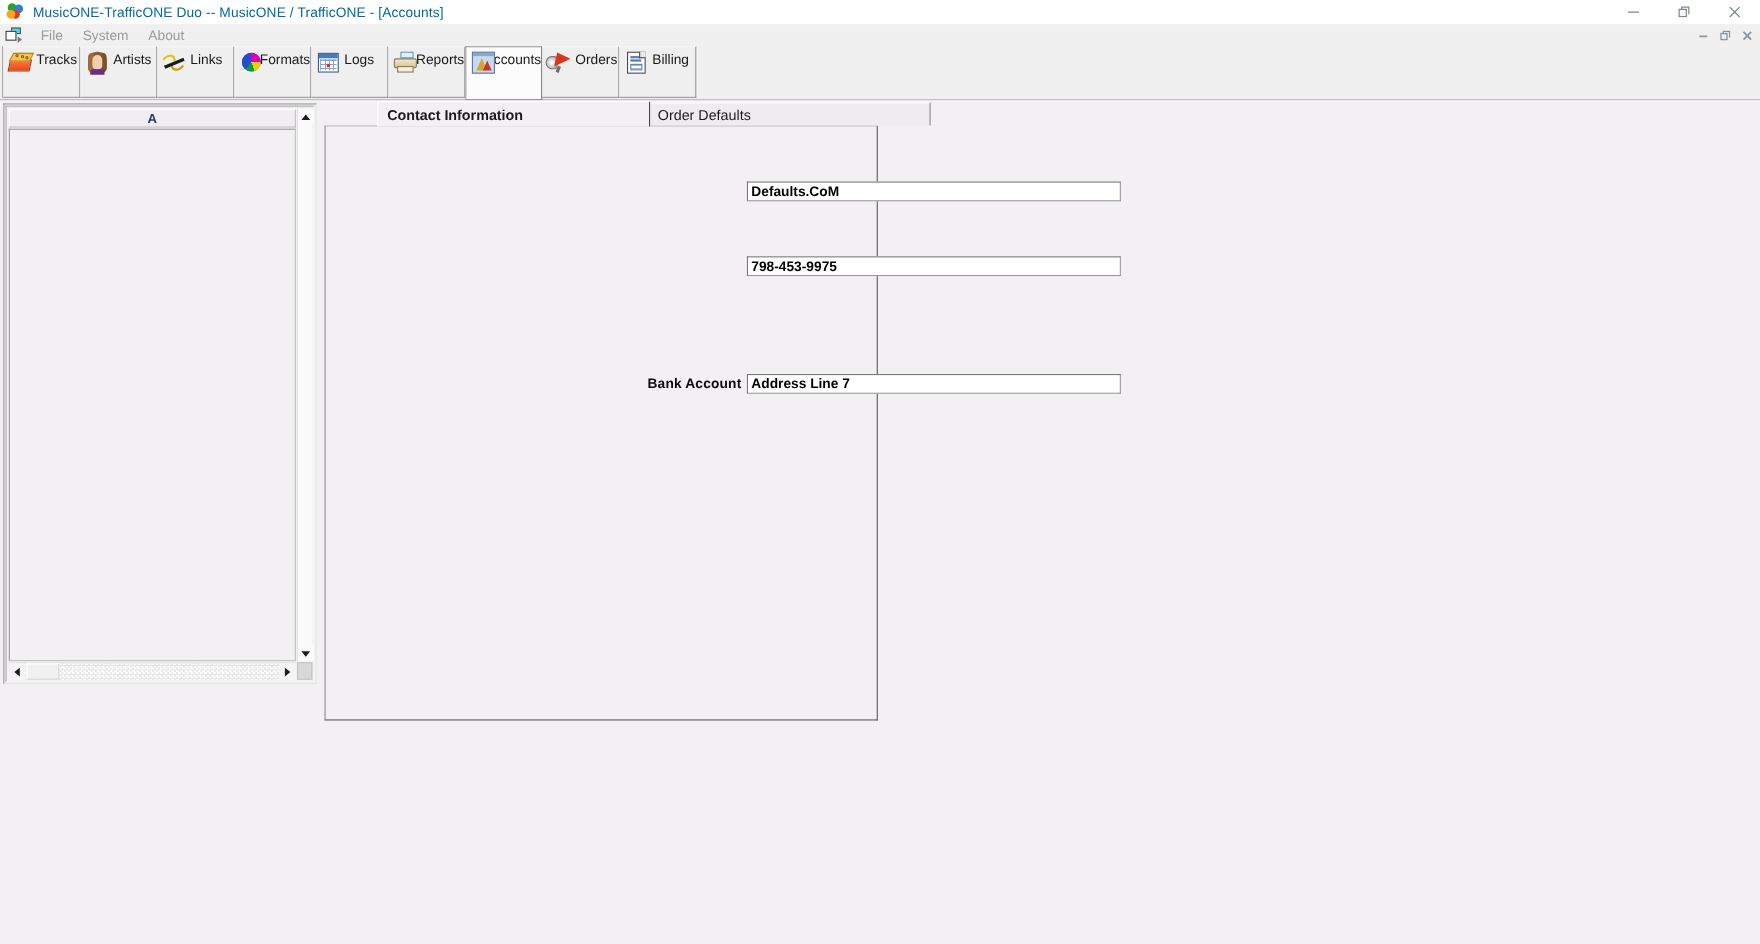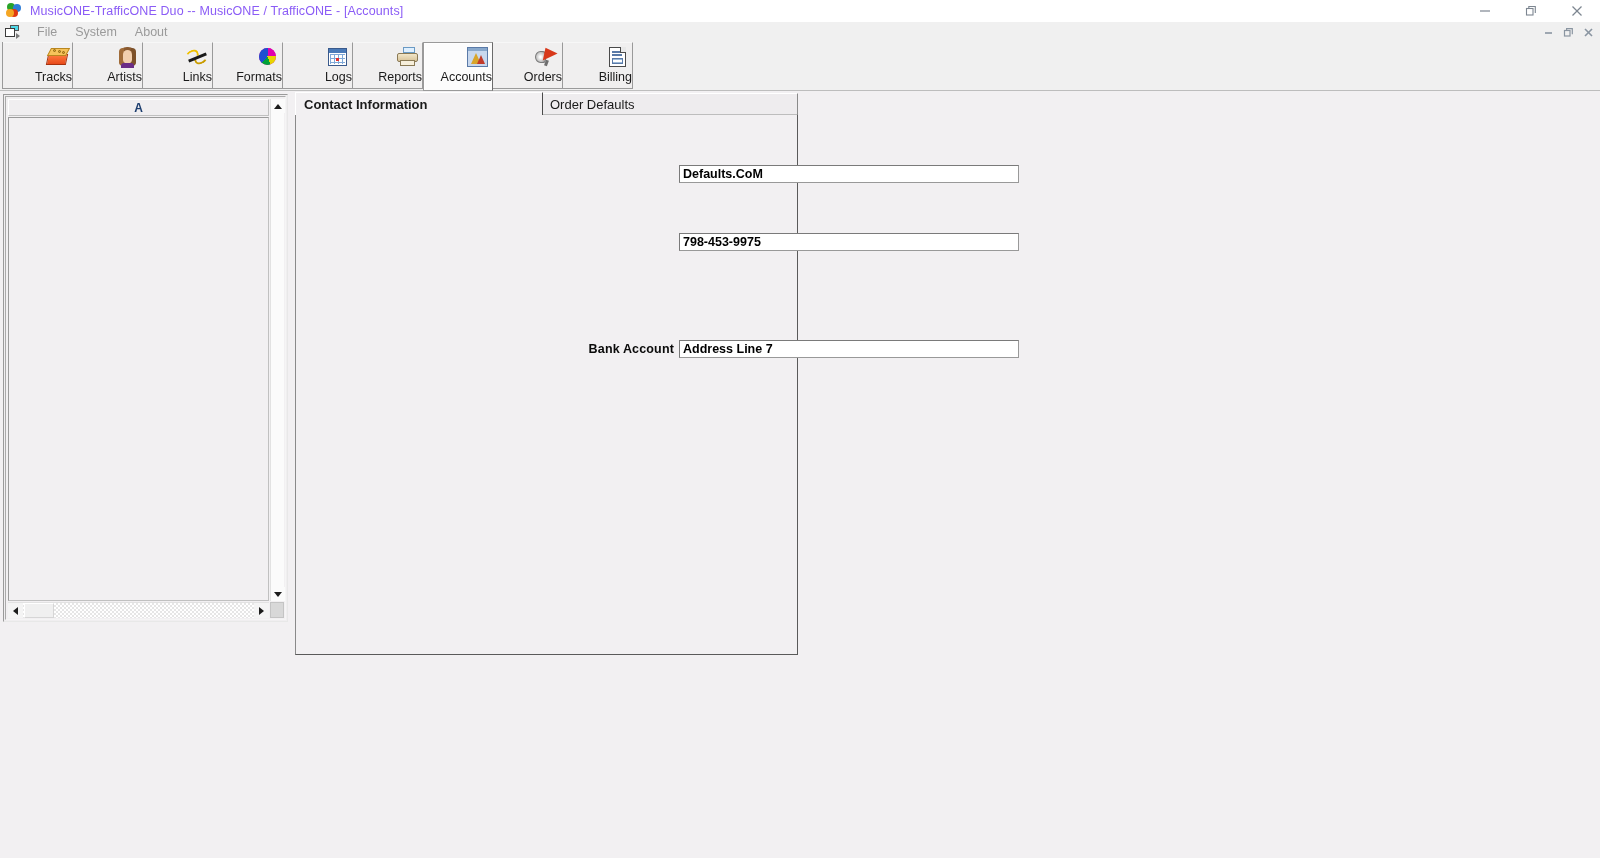--- a/index.html
+++ b/index.html
@@ -22,21 +22,21 @@
   #app-icon {
     width: 16px; height: 16px; margin-left: 6px; margin-right: 8px;
     position: relative; flex: none;
   }
   #app-icon .q { position: absolute; width: 8px; height: 8px; border-radius: 50%; }
   #app-icon .q1 { left: 1px;  top: 0px;  background: #29a329; }
   #app-icon .q2 { left: 7px;  top: 1px;  background: #2f7ed8; }
   #app-icon .q3 { left: 4px;  top: 6px;  background: #e03a10; }
   #app-icon .q4 { left: 0px;  top: 6px;  background: #f5a623; }
   #titlebar-text {
-    font-size: 12.5px; color: #8b5cf6; letter-spacing: .1px;
+    font-size: 12.5px; color: #0369a1; letter-spacing: .1px;
     white-space: nowrap;
   }
   #win-controls { margin-left: auto; display: flex; height: 22px; }
   #win-controls .wbtn {
     width: 46px; height: 22px; display: flex; align-items: center;
     justify-content: center; color: #7d8691;
   }
   #win-controls .wbtn svg { display: block; }
 
   
@@ -82,21 +82,21 @@
     position: absolute; left: 2px; top: 0px; height: 47px;
     display: flex; align-items: flex-start;
     border-left: 1px solid #9a9a9a;
   }
   .tbtn {
     width: 70px; height: 47px;
     border-right: 1px solid #9a9a9a;
     border-top: 1px solid #f7f7f7;
     border-bottom: 1px solid #9a9a9a;
     background: #f0efef;
-    display: flex; flex-direction: column; align-items: flex-end;
+    display: flex; flex-direction: row; align-items: flex-start;
     justify-content: flex-start; padding-top: 3px;
     position: relative;
   }
   .tbtn.active {
     background: #fcfcfc;
     border: 1px solid #9a9a9a;
     border-right: 1px solid #6b6b6b;
     box-shadow: inset 1px 1px 0 #fff;
     height: 49px;
   }
@@ -277,20 +277,21 @@
   }
   #tabstrip { position: absolute; left: 0; top: 0; width: 503px; height: 22px; }
   .tab {
     position: absolute; top: 0; height: 22px;
     background: #f0eef0;
     border: 1px solid #8a8a8a;
     border-bottom: none;
     display: flex; align-items: center;
     font-size: 13px; color: #1a1a1a;
     padding-left: 8px;
+    margin-left: 48px;
   }
   #tab-contact {
     left: 0; width: 248px; z-index: 3;
     font-weight: bold;
     background: #f2f0f2;
     border-top-color: #ffffff; border-left-color: #ffffff;
     border-right-color: #4a4a4a;
     height: 23px;
   }
   #tab-order {

